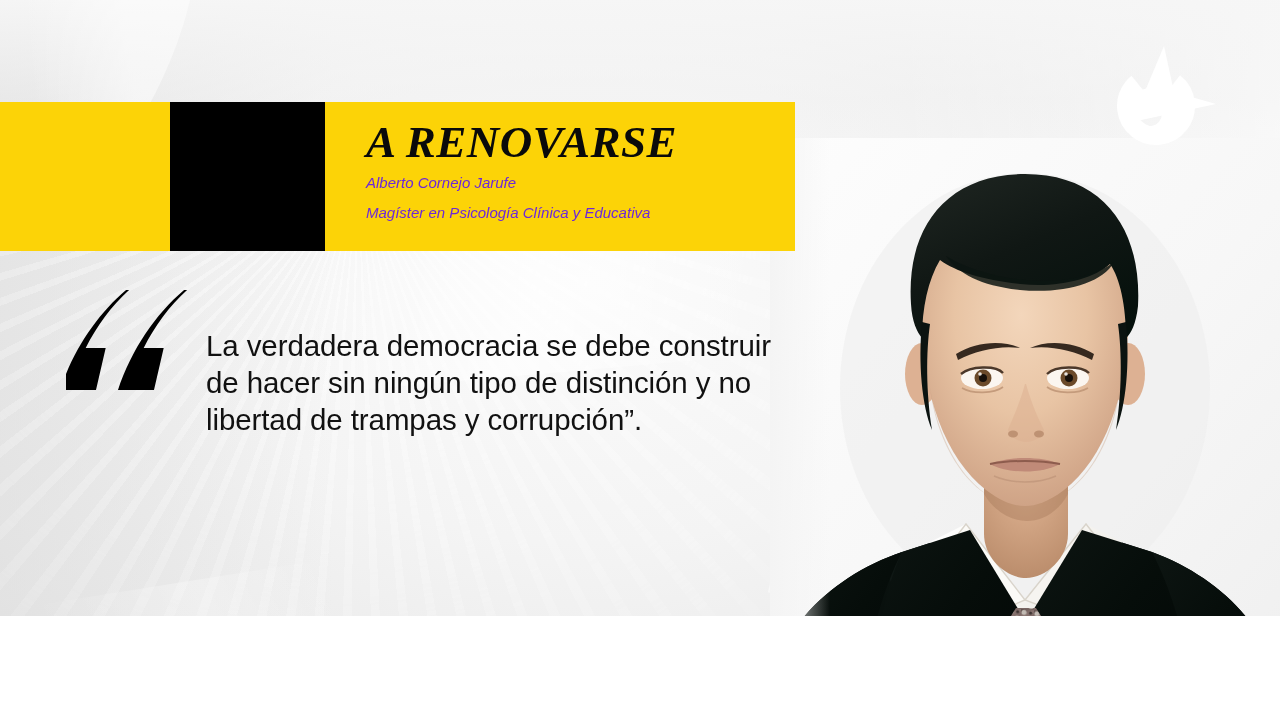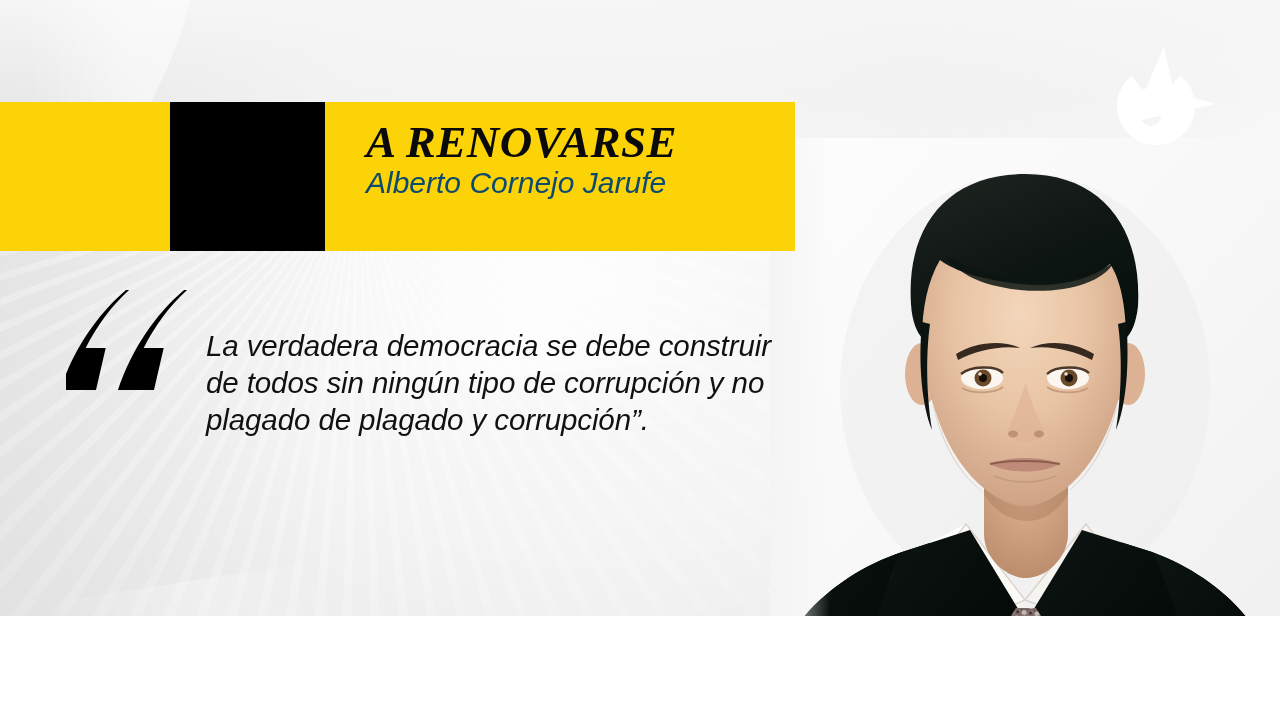--- a/index.html
+++ b/index.html
@@ -95,35 +95,35 @@
   }
   .banner-title{
     font-family:"Liberation Serif", serif;
     font-weight:bold; font-style:italic;
     font-size:45px; line-height:52px;
     color:#0a0a0a; letter-spacing:.5px;
   }
   .banner-sub{
     font-family:"Liberation Sans", sans-serif;
     font-style:italic; font-weight:400;
-    font-size:30px; line-height:30px;
-    color:#0c4a6e;
+    font-size:15px; line-height:30px;
+    color:#6d28d9;
   }
 
   
   .quote-mark{
     position:absolute; left:66px; top:286px;
     width:130px; height:110px;
   }
   .quote-mark svg{ display:block; width:100%; height:100%; }
 
   .quote-text{
     position:absolute; left:206px; top:327px; width:600px;
     font-family:"Liberation Sans", sans-serif;
-    font-style:italic; font-weight:400;
+    font-weight:400;
     font-size:29.5px; line-height:37px;
     color:#111; letter-spacing:-.1px;
   }
   .quote-text .qline{ display:block; white-space:nowrap; }
 </style>
 </head>
 <body>
 
 <div class="stage">
 
@@ -305,29 +305,30 @@
       <path d="M 62 4 L 72 50 L 114 62 L 30 80 Z" fill="#ffffff"></path>
     </svg>
   </div>
 
   <div class="banner">
     <div class="banner-yellow-left"></div>
     <div class="banner-black"></div>
     <div class="banner-yellow-right">
       <div class="banner-title">A RENOVARSE</div>
       <div class="banner-sub">Alberto Cornejo Jarufe</div>
+      <div class="banner-sub">Magíster en Psicología Clínica y Educativa</div>
     </div>
   </div>
 
   <div class="quote-mark">
     <svg viewBox="0 0 130 110">
       <path d="M 47 4 C 24 28 8 64 4 104 L 40 104 L 40 62 L 20 62 C 26 40 36 20 50 4 Z" fill="#000" transform="skewX(-13) translate(14,0)"></path>
       <path d="M 105 4 C 82 28 66 64 62 104 L 98 104 L 98 62 L 78 62 C 84 40 94 20 108 4 Z" fill="#000" transform="skewX(-13) translate(14,0)"></path>
     </svg>
   </div>
 
   <div class="quote-text">
     <span class="qline">La verdadera democracia se debe construir</span>
-    <span class="qline">de todos sin ningún tipo de corrupción y no</span>
-    <span class="qline">plagado de plagado y corrupción”.</span>
+    <span class="qline">de hacer sin ningún tipo de distinción y no</span>
+    <span class="qline">libertad de trampas y corrupción”.</span>
   </div>
 
 </div>
 
 </body></html>

